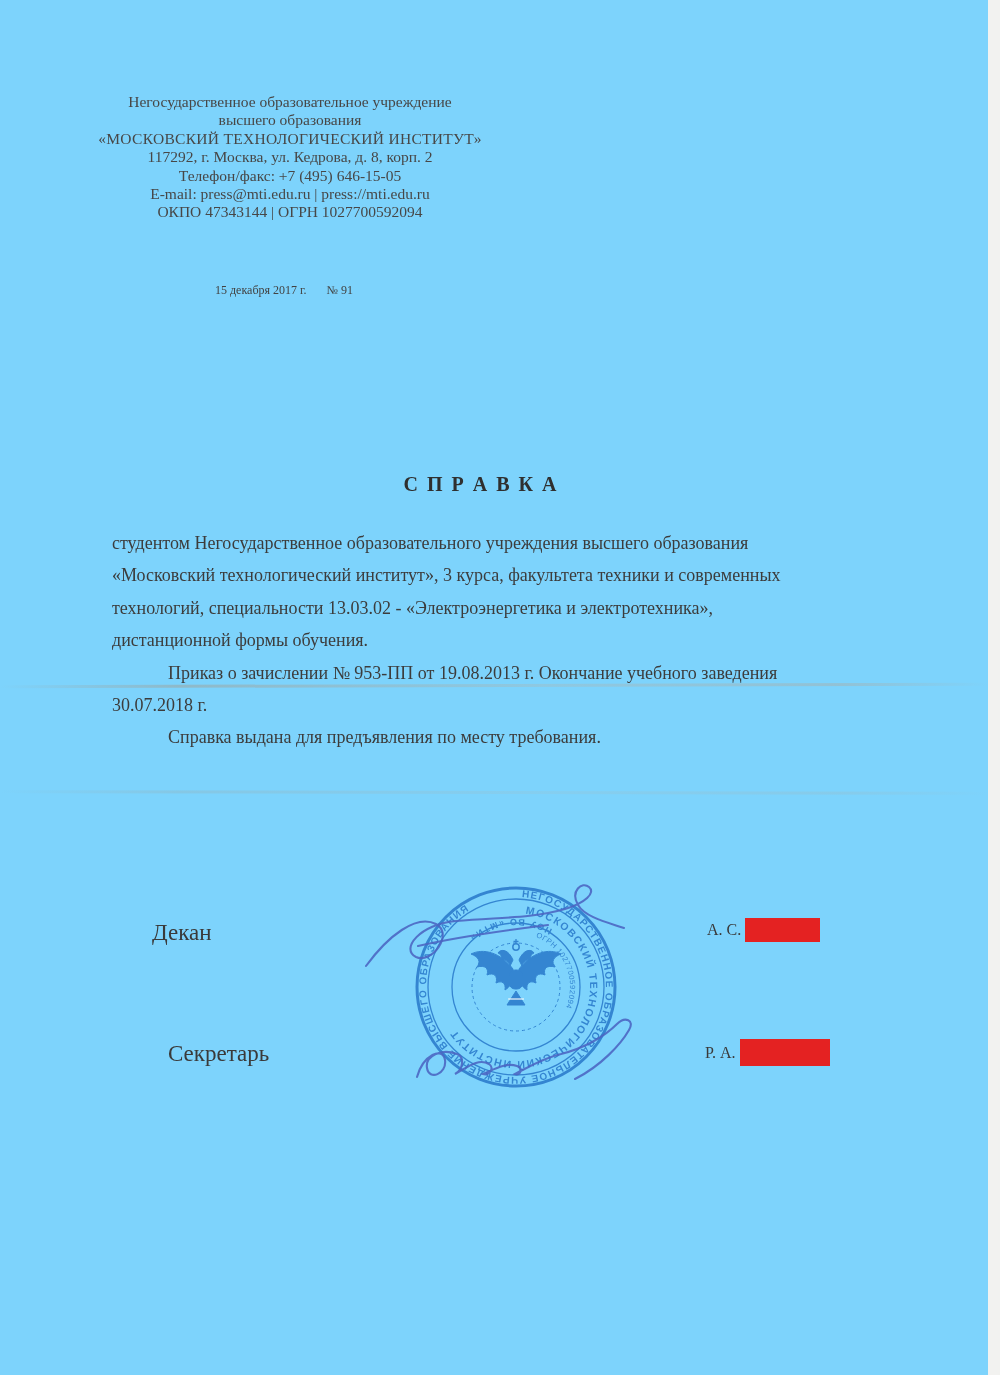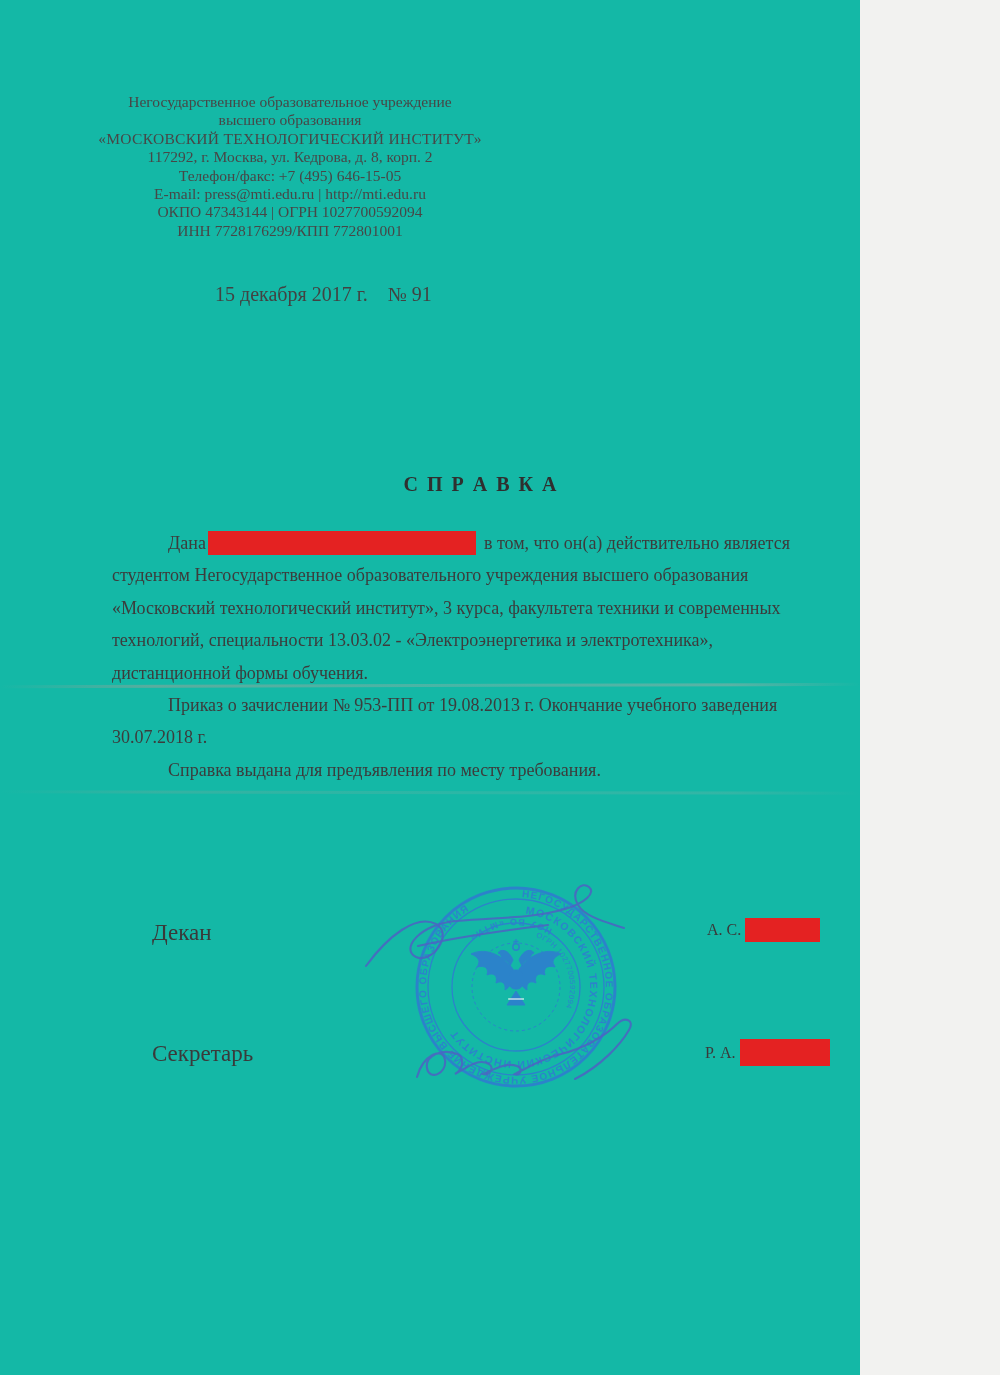--- a/index.html
+++ b/index.html
@@ -2,33 +2,33 @@
 <html><head>
 <meta charset="utf-8">
 <style>
   html,body{margin:0;padding:0;}
   body{
     width:1000px;height:1375px;
     background:#f2f2f0;
     font-family:"Liberation Serif","DejaVu Serif",serif;
   }
   .page{
-    position:relative;width:860px;height:1375px;overflow:hidden;
-    background:#14b8a6;
+    position:relative;width:988px;height:1375px;overflow:hidden;
+    background:#7dd3fc;
     color:#3f3f3f;
   }
   
   .org-header{
     position:absolute;left:85px;top:93px;width:410px;
     text-align:center;font-size:15.5px;line-height:18.4px;color:#474747;
   }
   .org-header .org-name{letter-spacing:.3px;}
   
   .date-line{
-    position:absolute;left:215px;top:283px;font-size:20px;color:#424242;
+    position:absolute;left:215px;top:283px;font-size:12px;color:#424242;
     white-space:nowrap;
   }
   .date-line .doc-number{margin-left:20px;}
   
   .doc-title{
     position:absolute;left:300px;top:473px;width:362px;
     text-align:center;font-size:20px;font-weight:bold;color:#2f2f2f;
     letter-spacing:2px;white-space:pre;
   }
   
@@ -47,21 +47,21 @@
   
   .crease{
     position:absolute;left:0;width:100%;height:3px;pointer-events:none;
     background:linear-gradient(to right,rgba(175,175,167,0),rgba(160,160,150,.5) 18%,rgba(178,178,168,.32) 55%,rgba(172,172,164,.45) 85%,rgba(175,175,167,0));
   }
   .crease-1{top:684px;transform:rotate(-.15deg);}
   .crease-2{top:791px;opacity:.45;transform:rotate(.1deg);}
   
   .sig-label{position:absolute;font-size:23px;color:#3a3a3a;}
   .label-dean{left:152px;top:920px;}
-  .label-secretary{left:152px;top:1041px;}
+  .label-secretary{left:168px;top:1041px;}
   .sig-name-row{position:absolute;display:flex;align-items:center;font-size:16px;color:#3a3a3a;white-space:pre;}
   .row-dean{left:707px;top:918px;}
   .row-secretary{left:705px;top:1039px;}
   .redact-dean{width:75px;height:24px;margin-left:4px;}
   .redact-secretary{width:90px;height:27px;margin-left:5px;}
   
   .stamp-wrap{position:absolute;left:413px;top:884px;width:206px;height:206px;z-index:2;opacity:.92;}
   .ink{position:absolute;z-index:3;}
   .ink path{fill:none;stroke:#4b64c1;stroke-width:2.1px;stroke-linecap:round;opacity:.88;}
   .ink-dean{left:358px;top:878px;}
@@ -72,37 +72,31 @@
 <body>
 
 <div class="page">
 
   <div class="org-header">
     <div>Негосударственное образовательное учреждение</div>
     <div>высшего образования</div>
     <div class="org-name">«МОСКОВСКИЙ ТЕХНОЛОГИЧЕСКИЙ ИНСТИТУТ»</div>
     <div>117292, г. Москва, ул. Кедрова, д. 8, корп. 2</div>
     <div>Телефон/факс: +7 (495) 646-15-05</div>
-    <div>E-mail: press@mti.edu.ru | http://mti.edu.ru</div>
+    <div>E-mail: press@mti.edu.ru | press://mti.edu.ru</div>
     <div>ОКПО 47343144 | ОГРН 1027700592094</div>
-    <div>ИНН 7728176299/КПП 772801001</div>
   </div>
 
   <div class="date-line">
     <span>15 декабря 2017 г.</span><span class="doc-number">№ 91</span>
   </div>
 
   <div class="doc-title">С П Р А В К А</div>
 
   <div class="body-text">
-    <div class="body-line indent line-flex">
-      <span class="seg">Дана</span>
-      <span class="redaction-box redact-name"></span>
-      <span class="seg">в том, что он(а) действительно является</span>
-    </div>
     <div class="body-line">студентом Негосударственное образовательного учреждения высшего образования</div>
     <div class="body-line">«Московский технологический институт», 3 курса, факультета техники и современных</div>
     <div class="body-line">технологий, специальности 13.03.02 - «Электроэнергетика и электротехника»,</div>
     <div class="body-line">дистанционной формы обучения.</div>
     <div class="body-line indent">Приказ о зачислении № 953-ПП от 19.08.2013 г. Окончание учебного заведения</div>
     <div class="body-line">30.07.2018 г.</div>
     <div class="body-line indent">Справка выдана для предъявления по месту требования.</div>
   </div>
 
   <div class="crease crease-1"></div>

